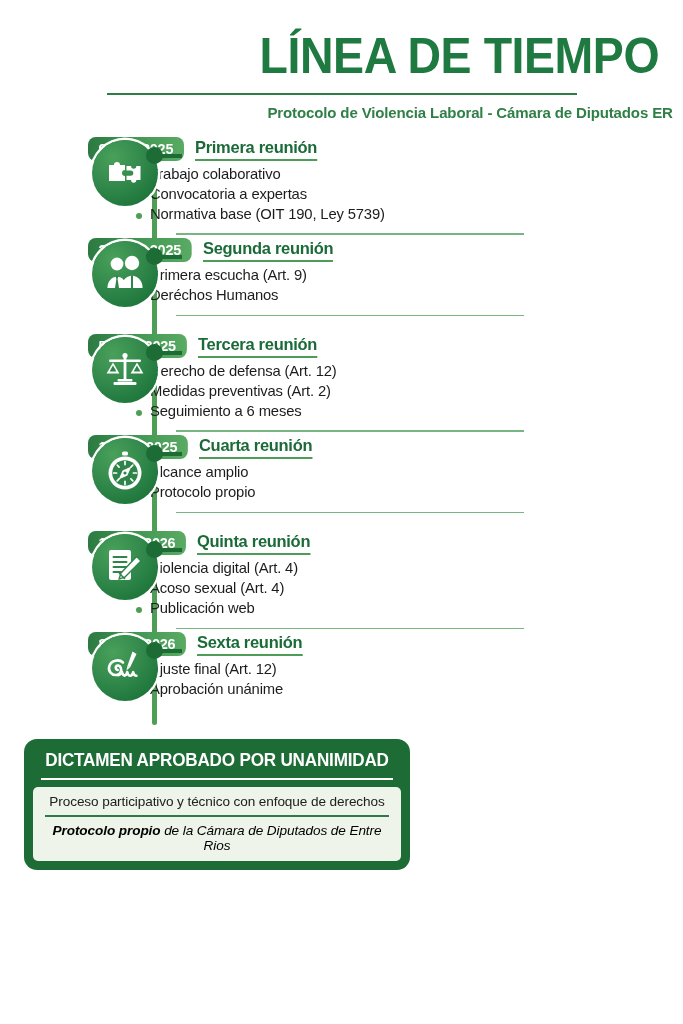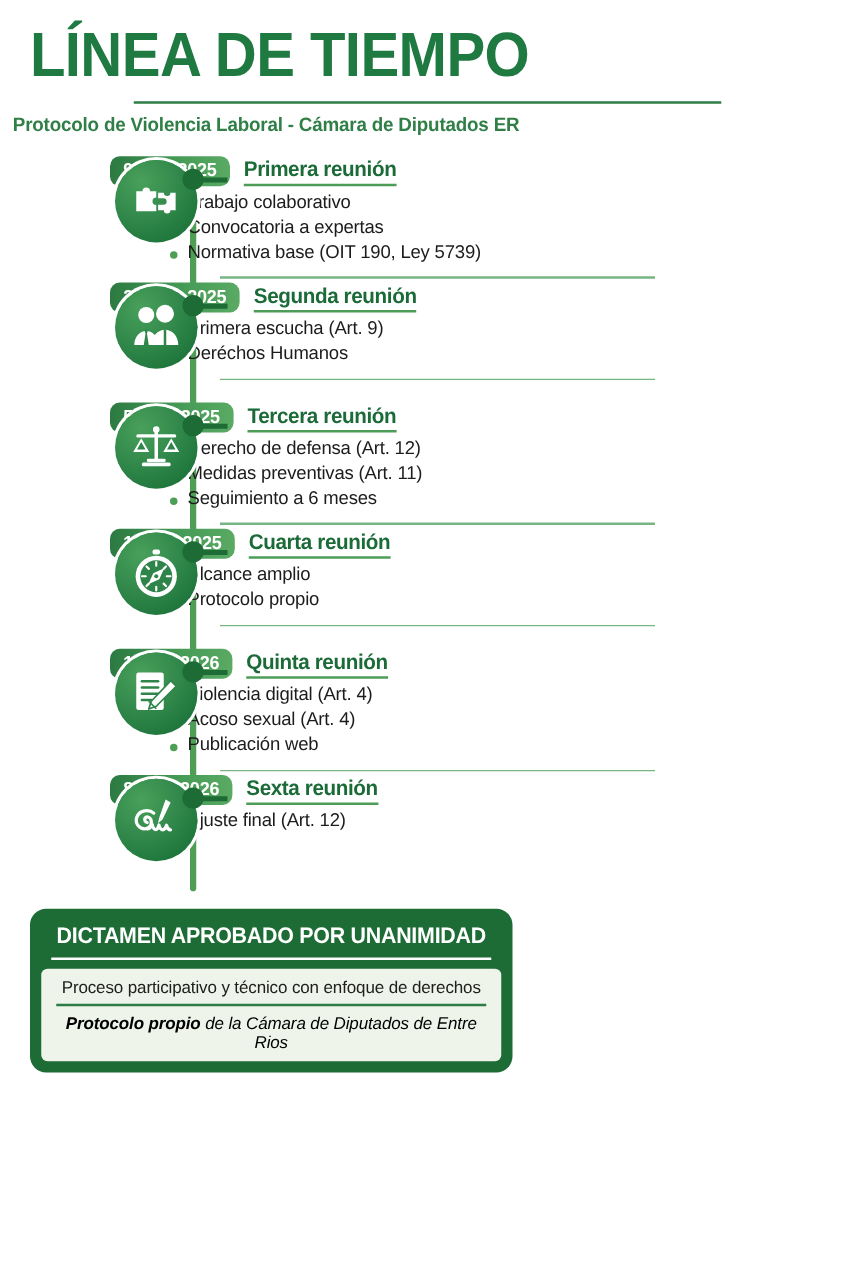--- a/index.html
+++ b/index.html
@@ -17,22 +17,22 @@
   }
   .page {
     position: relative;
     width: 683px;
     height: 1024px;
     background: #ffffff;
   }
 
   
   .header {
-    padding-top: 18px;
-    text-align: left;
+    padding-top: 30px;
+    text-align: right;
   }
   .main-title {
     font-family: "Liberation Sans Narrow", "Liberation Sans", sans-serif;
     font-size: 50px;
     font-weight: bold;
     letter-spacing: -0.5px;
     color: #1f7a41;
     line-height: 1.06;
     margin: 0;
     transform: scaleX(0.93);
@@ -311,21 +311,21 @@
           <path d="M9 15.6 5.6 21.6h6.8z" fill="#2e8449"></path>
           <path d="M33 15.6 29.6 21.6h6.8z" fill="#2e8449"></path>
         </svg>
       </div>
       <div class="head-row">
         <span class="date-pill">5 NOV 2025</span>
         <span class="meeting-title">Tercera reunión</span>
       </div>
       <ul class="bullets">
         <li>Derecho de defensa (Art. 12)</li>
-        <li>Medidas preventivas (Art. 11)</li>
+        <li>Medidas preventivas (Art. 2)</li>
         <li>Seguimiento a 6 meses</li>
       </ul>
       <div class="sep"></div>
     </div>
 
     <div class="tl-item">
       <div class="node-stem"></div>
       <div class="node-dot"></div>
       <div class="icon-badge">
         <svg width="42" height="42" viewBox="0 0 42 42" aria-hidden="true">
@@ -395,20 +395,21 @@
           <path d="M21 15.5c-4-3.6-11.6-2.4-13.6 3.4-1.8 5.2 2.6 9.6 7 9.1 4-.4 5.6-4.4 4.3-7.4-1-2.3-3.6-2.7-4.6-1.2-1 1.5.2 3.4 1.6 3.6" fill="none" stroke="#ffffff" stroke-width="2.6" stroke-linecap="round"></path>
           <path d="M15.4 28c2.2.6 3.6-1.4 4.4-3.4.6 2.8 1.6 4 2.8 4 1.2 0 2-1.4 2.6-3.6.6 2.6 1.6 3.8 3 3.8 1.4 0 2.4-1.6 3-3.6.6 2.4 1.6 3.6 3.2 3.6" fill="none" stroke="#ffffff" stroke-width="2.6" stroke-linecap="round" stroke-linejoin="round"></path>
         </svg>
       </div>
       <div class="head-row">
         <span class="date-pill">8 ABR 2026</span>
         <span class="meeting-title">Sexta reunión</span>
       </div>
       <ul class="bullets">
         <li>Ajuste final (Art. 12)</li>
+        <li>Aprobación unánime</li>
       </ul>
     </div>
   </div>
 
   <div class="footer-wrap">
     <div class="footer-box">
       <div class="footer-title">DICTAMEN APROBADO POR UNANIMIDAD</div>
       <div class="footer-title-rule"></div>
       <div class="footer-inner">
         <div class="footer-line-1">Proceso participativo y técnico con enfoque de derechos</div>

